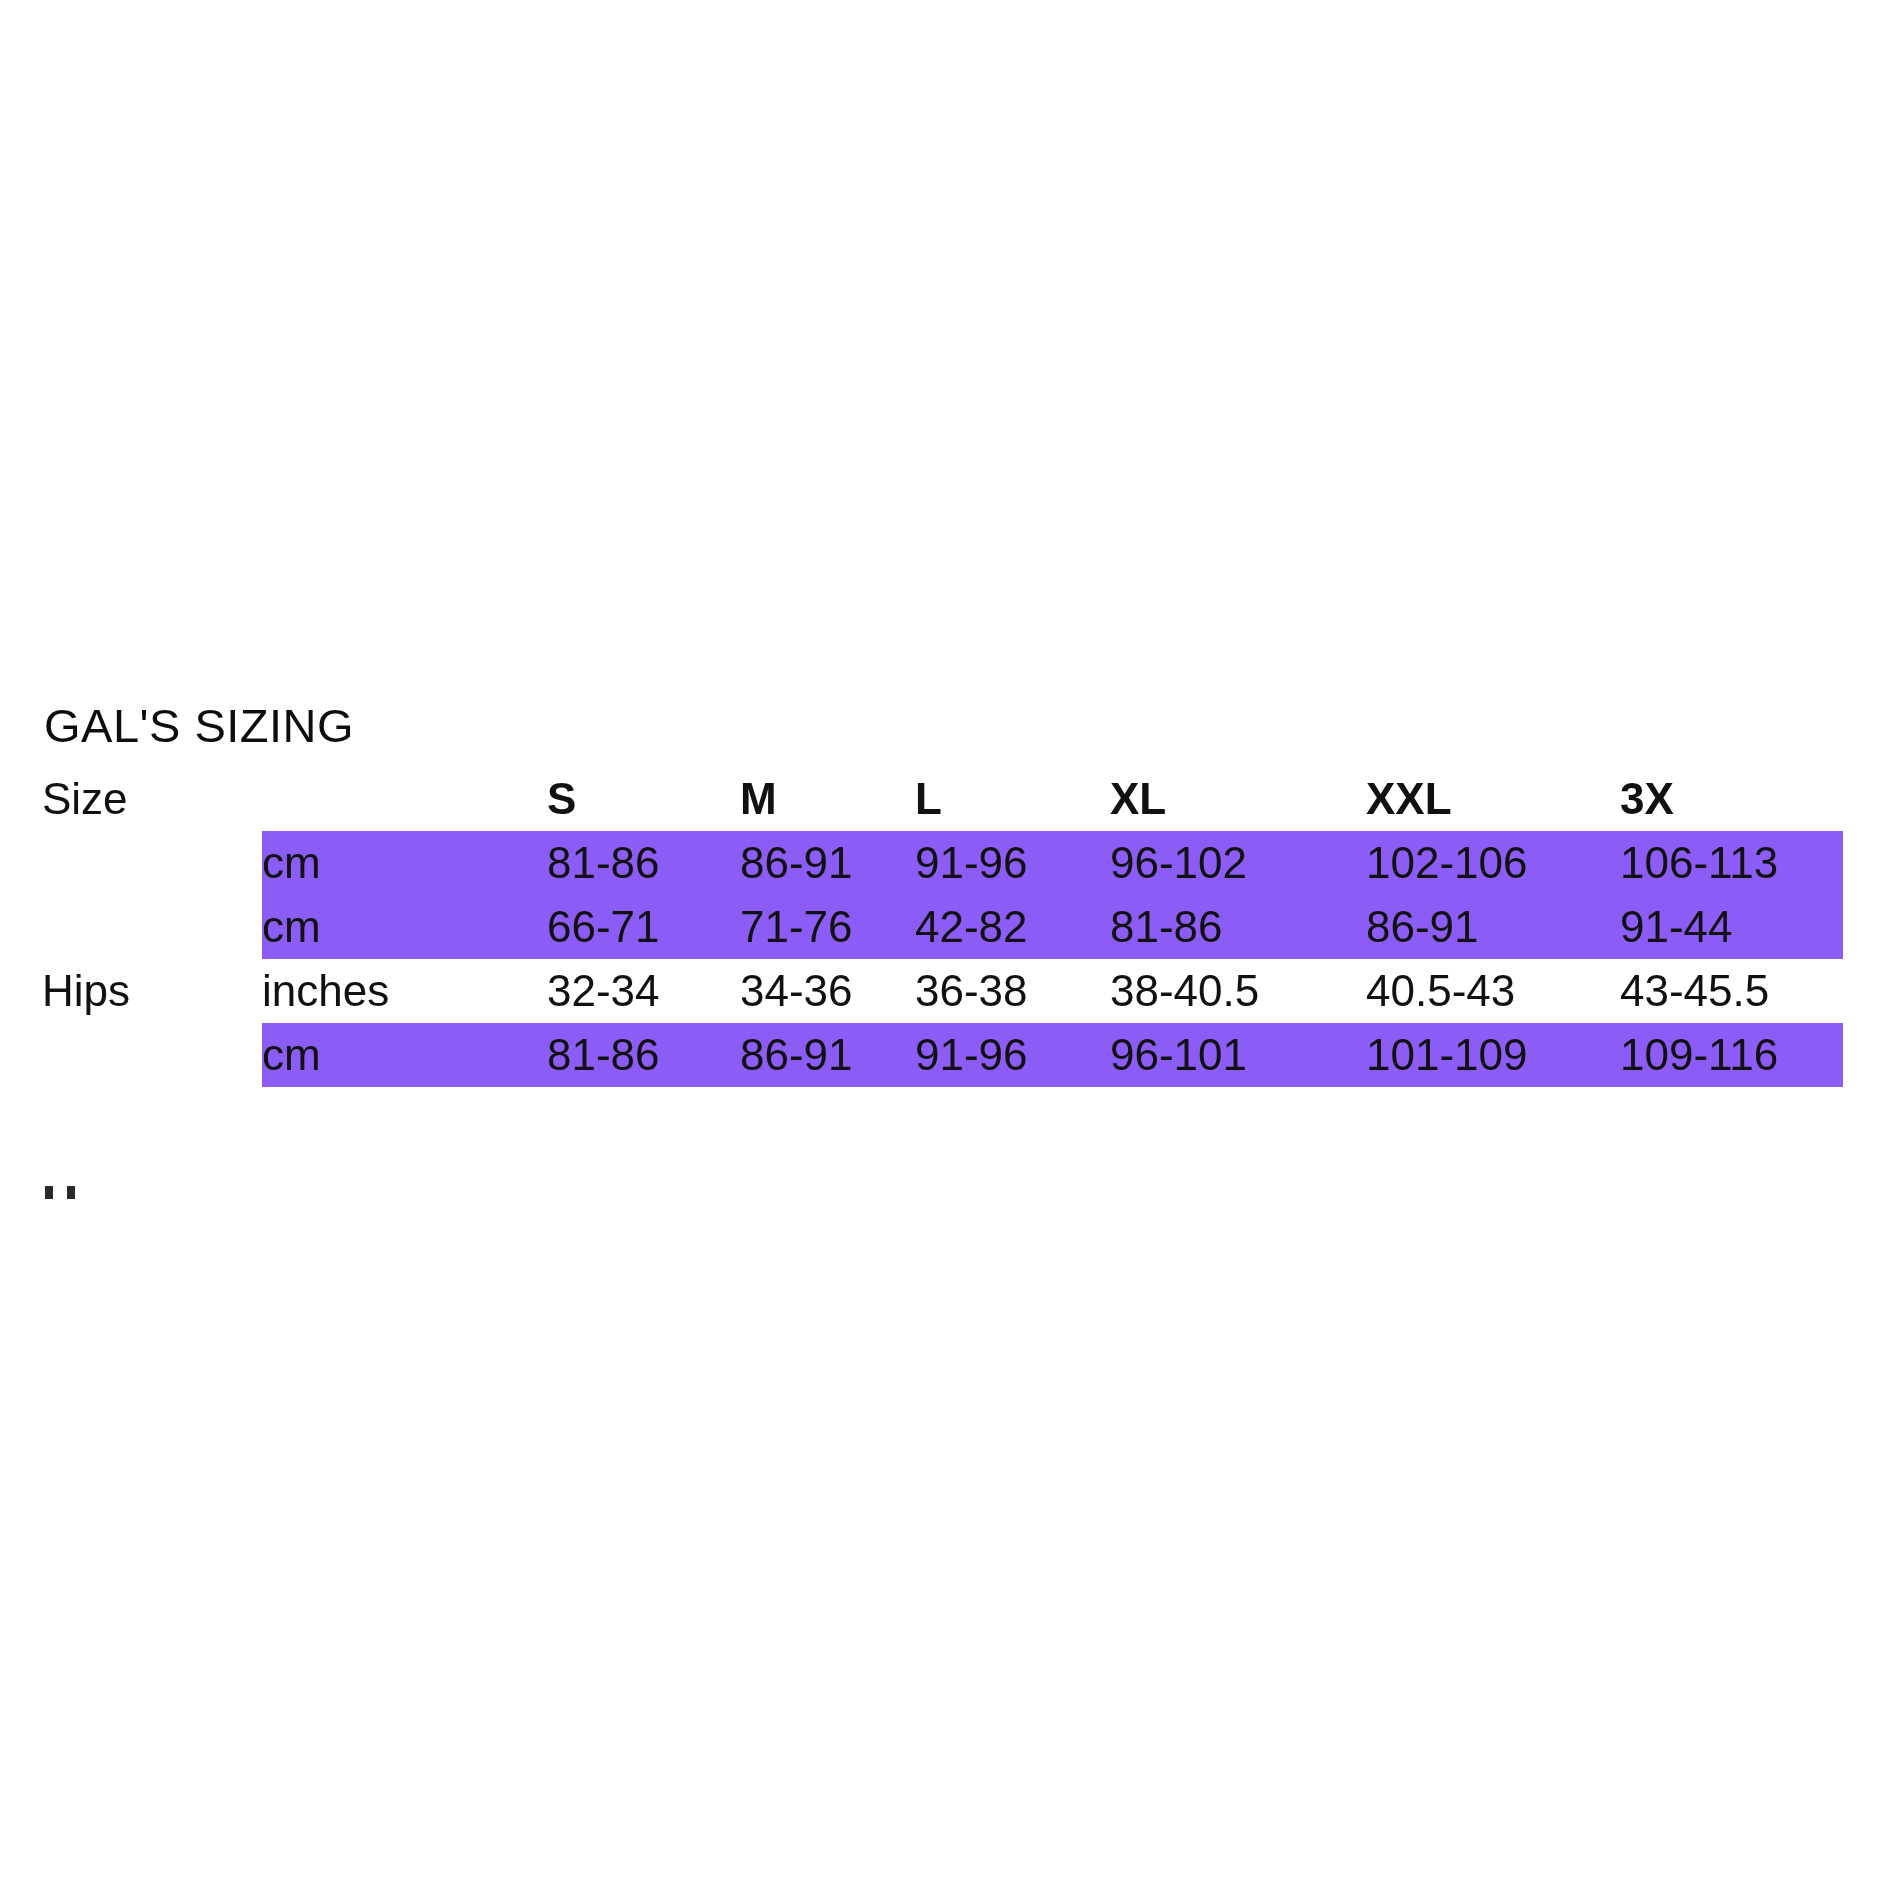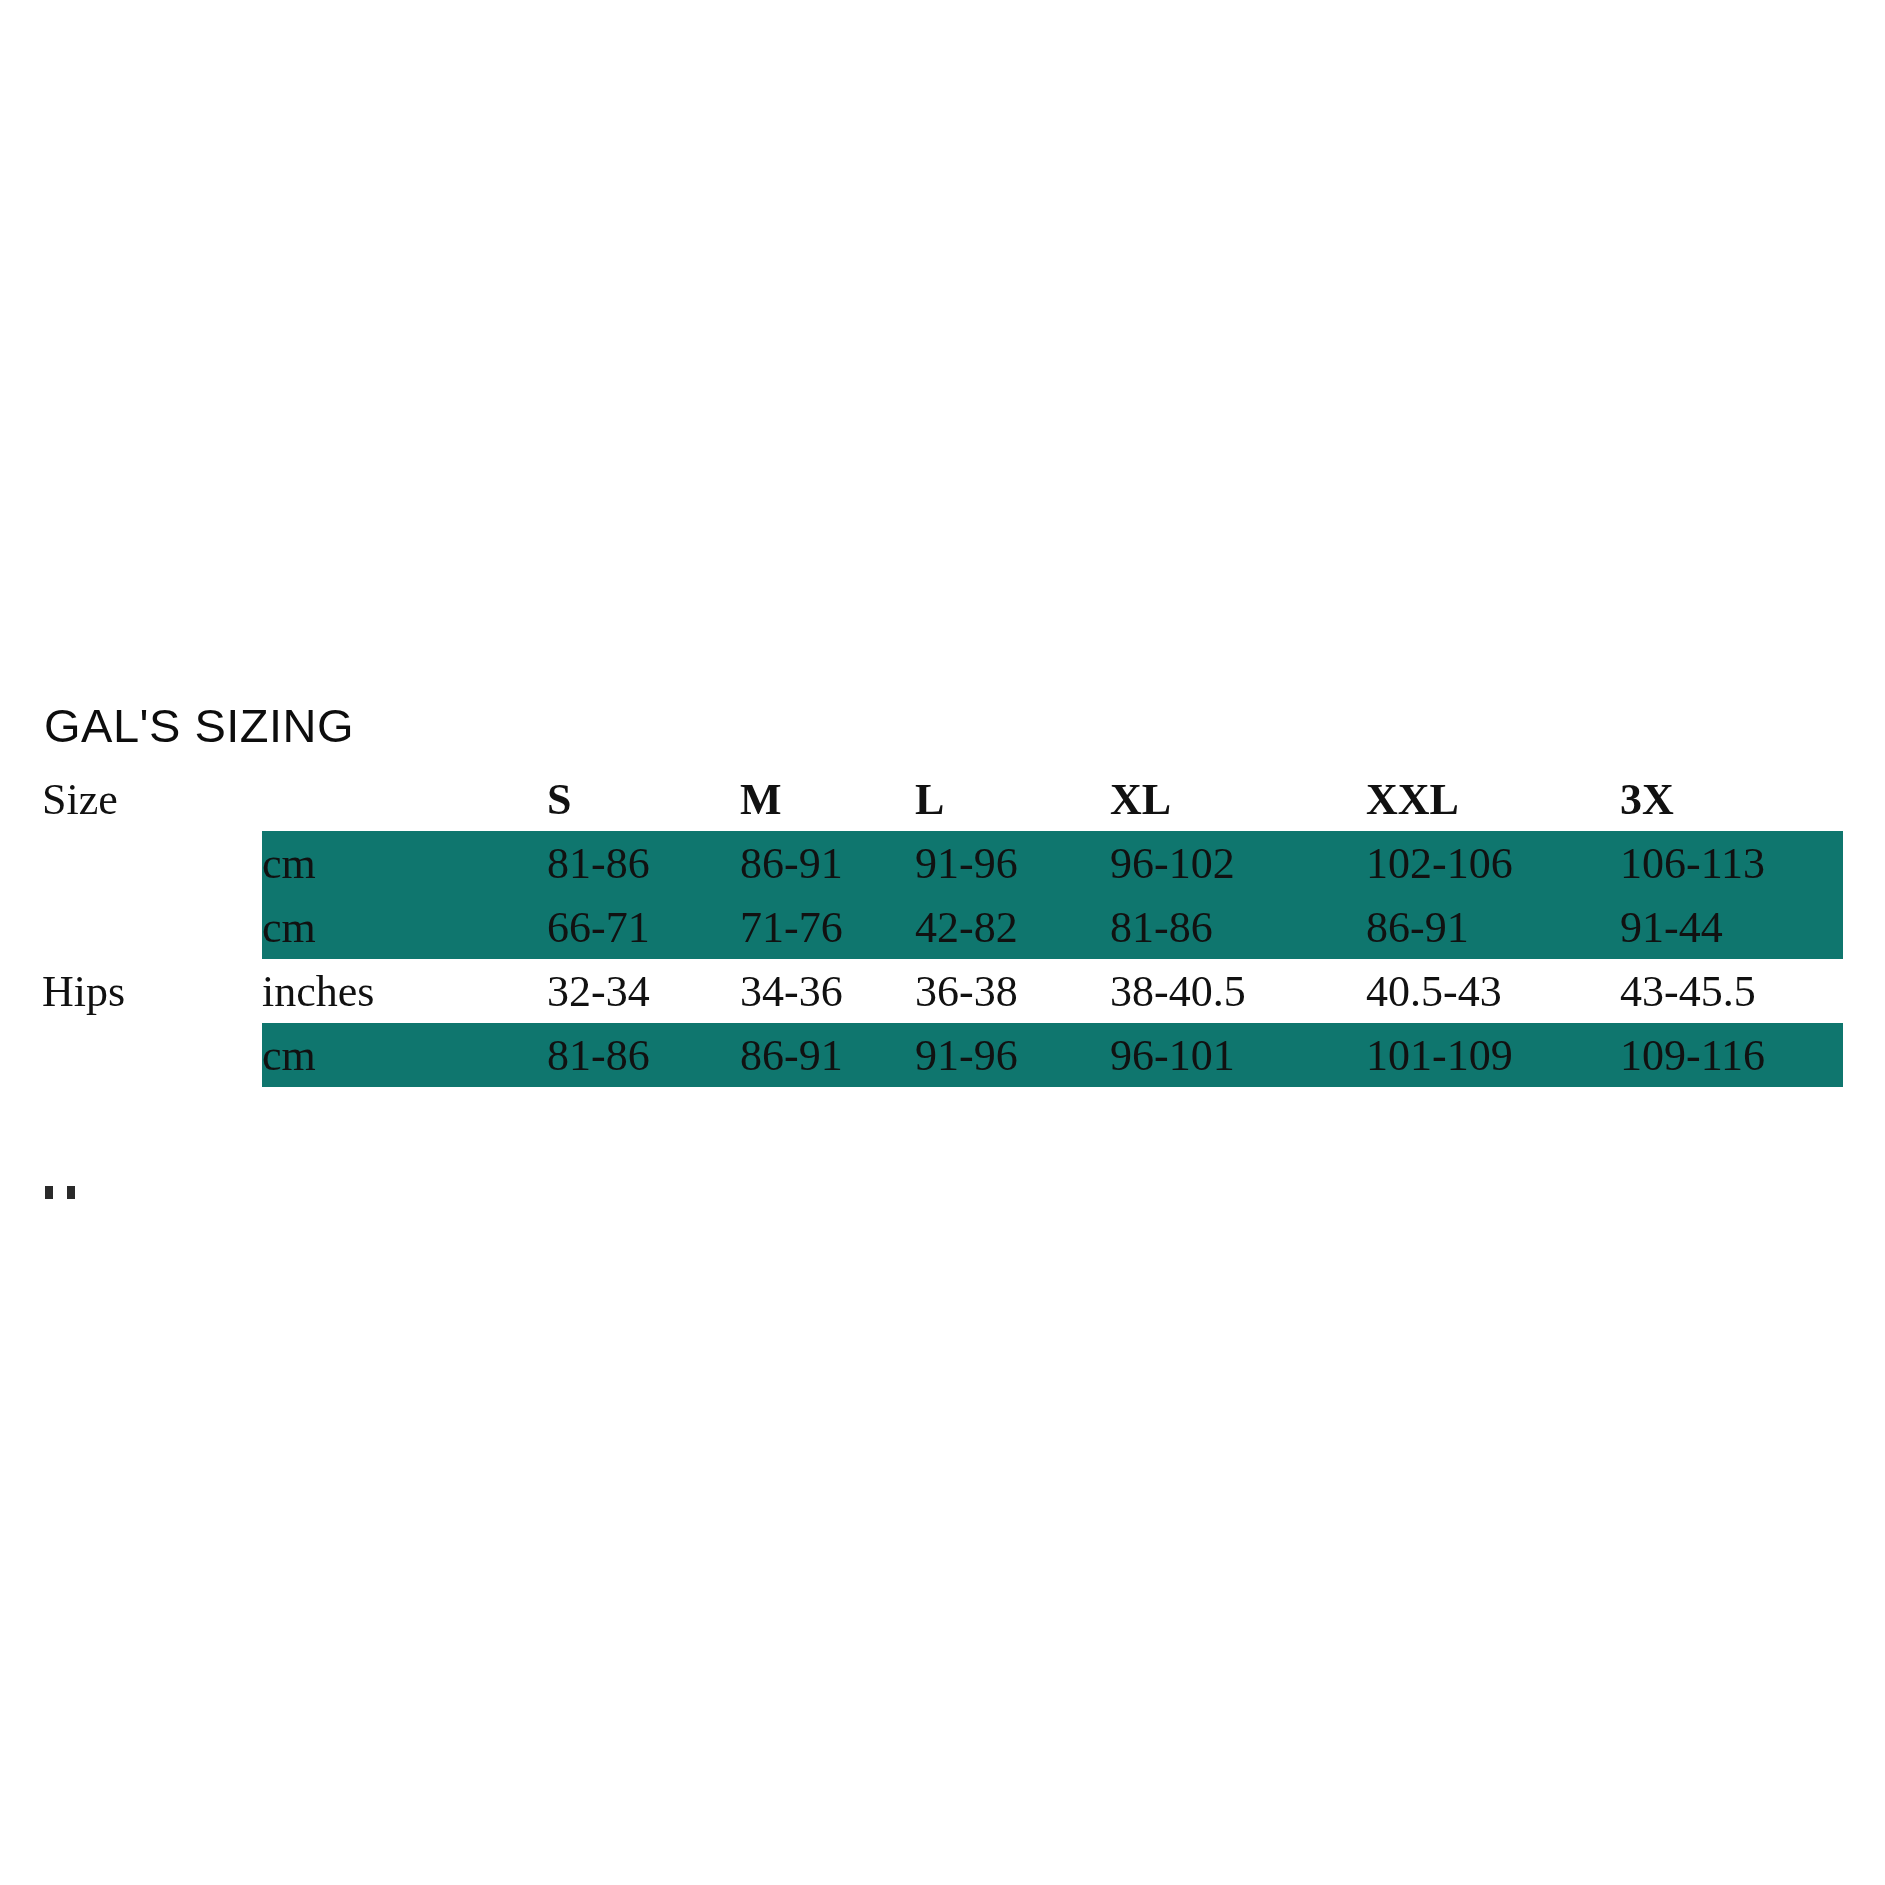--- a/index.html
+++ b/index.html
@@ -33,24 +33,23 @@
     border-collapse: collapse;
     table-layout: fixed;
     font-size: 44px;
   }
   table.sizing td {
     height: 64px;
     vertical-align: middle;
     padding: 0;
     white-space: nowrap;
     overflow: hidden;
-    font-family: Liberation Serif, serif;
   }
   tr.header-row td.size-col { font-weight: bold; }
-  tr.hl td { background: #0f766e; }
+  tr.hl td { background: #8b5cf6; }
   tr.hl td.c-label { background: #ffffff; }
   td.c-label { padding-left: 2px; }
   
   .remnant {
     position: absolute;
     left: 45px;
     top: 1186px;
     width: 40px;
     height: 14px;
   }

